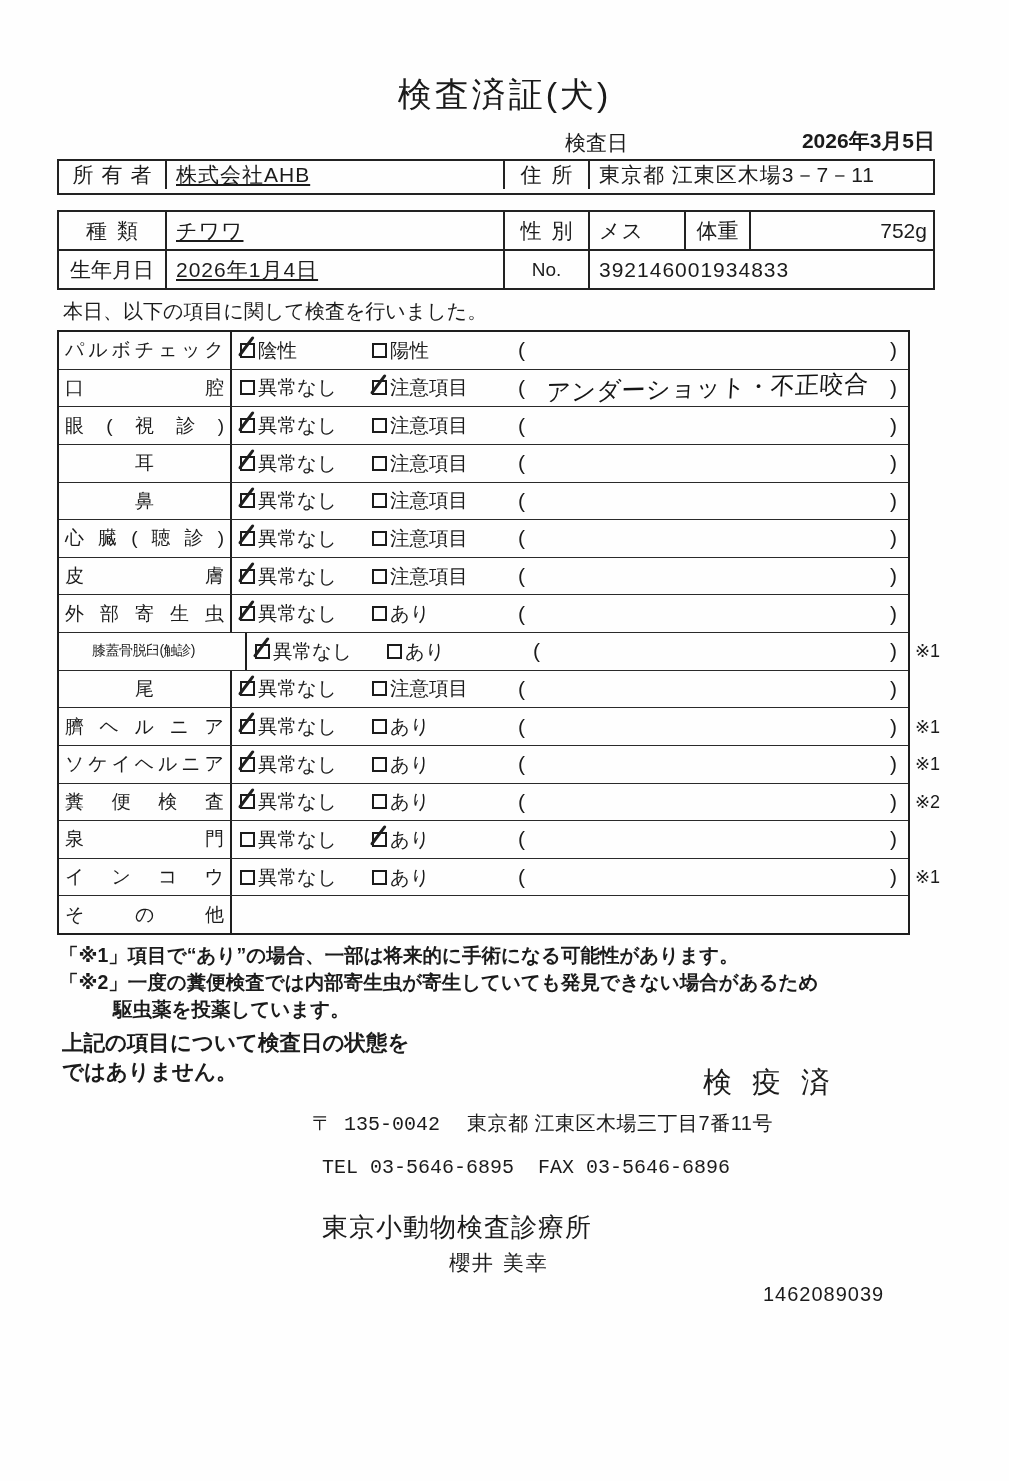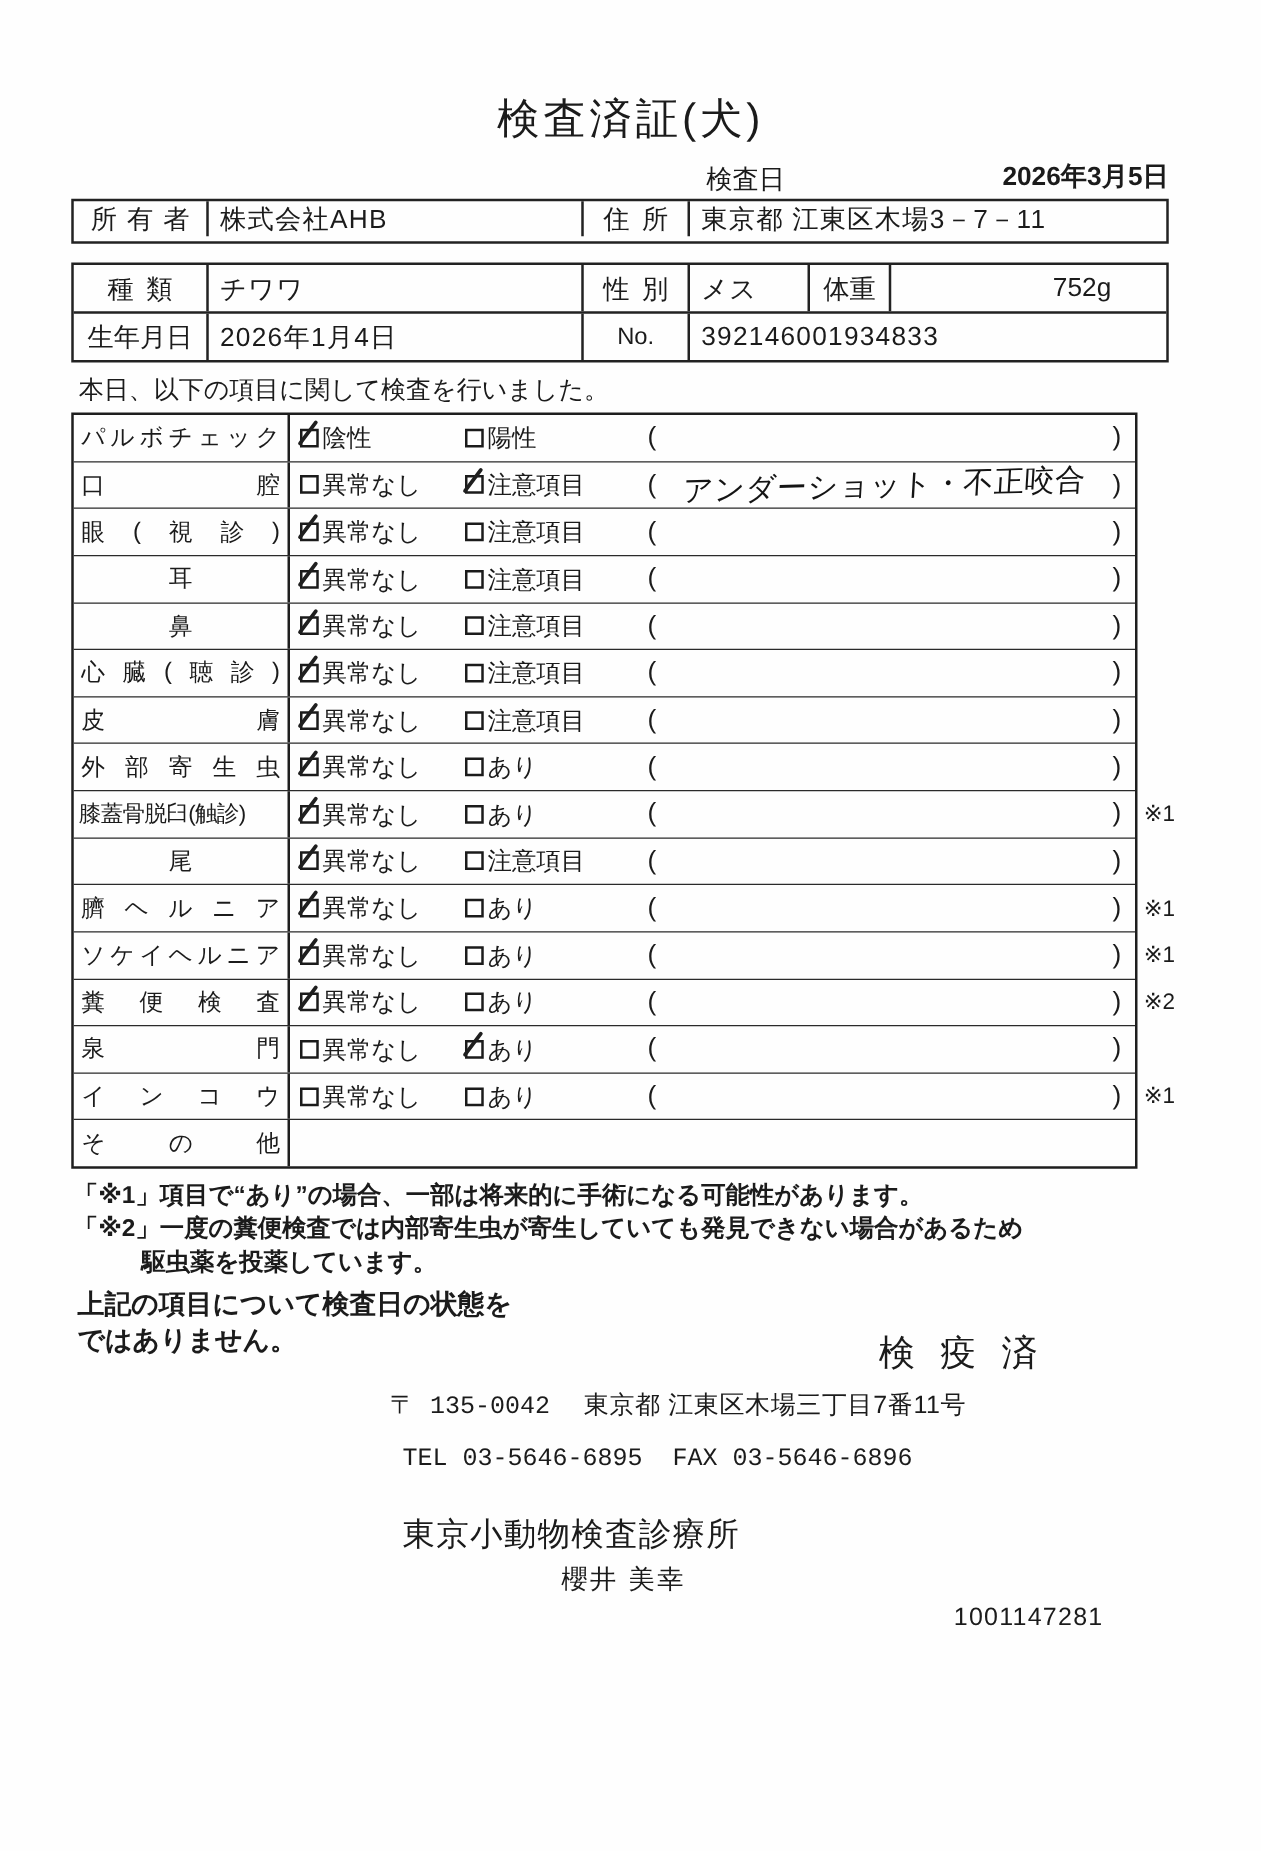--- a/index.html
+++ b/index.html
@@ -26,21 +26,21 @@
     display:flex; align-items:center; padding:0 9px;
     border-right:2px solid #222; font-size:21px; overflow:hidden;
     white-space:nowrap; height:100%;
   }
   .cell.last { border-right:none; }
   .cell.lab { justify-content:center; padding:0 4px; }
   .ls2 { letter-spacing:10px; text-indent:10px; }
   .ls3 { letter-spacing:8px;  text-indent:8px; }
   .ls0 { letter-spacing:1px; }
   .w108 { width:108px; flex:none; }
-  .w338 { width:300px; flex:none; }
+  .w338 { width:338px; flex:none;text-decoration:underline; }
   .w85  { width:85px;  flex:none; }
   .w92  { width:96px;  flex:none; }
   .w65  { width:65px;  flex:none; }
   .w190 { width:190px; flex:none; }
   .w347 { width:347px; flex:none; }
   .weight-cell { justify-content:flex-end; gap:0; padding-right:14px; }
   .no-label { font-size:19px; }
   
   .intro { position:absolute; top:298px; left:63px; font-size:20px; }
   
@@ -49,21 +49,21 @@
     border:2px solid #1e1e1e; display:flex; flex-direction:column;
   }
   .exam-row { display:flex; flex:1; position:relative; }
   .exam-row + .exam-row { border-top:1.6px solid #2a2a2a; }
   .exam-label {
     width:173px; flex:none; border-right:2px solid #1e1e1e;
     display:flex; align-items:center; padding:0 6px; font-size:19px;
   }
   .exam-label.spread { justify-content:space-between; }
   .exam-label.center { justify-content:center; }
-  .exam-label.tight  { justify-content:flex-start; font-size:18px; letter-spacing:-0.5px; padding:0 4px; }
+  .exam-label.tight  { justify-content:flex-start; font-size:14px; letter-spacing:-0.5px; padding:0 18px;margin-left:15px; }
   .exam-opts { width:275px; flex:none; display:flex; align-items:center; padding-left:8px; }
   .opt { display:inline-flex; align-items:center; font-size:19.5px; }
   .opt.first { width:132px; flex:none; }
   .cb {
     width:15px; height:15px; border:2px solid #1b1b1b; display:inline-block;
     position:relative; margin-right:3px; flex:none; background:#fff;
   }
   .cb.checked::after {
     content:""; position:absolute; width:24px; height:2.6px; background:#1f1f1f;
     left:-2px; bottom:-1px; transform-origin:0 100%; transform:rotate(-53deg);
@@ -505,15 +505,15 @@
 
   <div class="stamp">検 疫 済</div>
 
   <div class="postal-line">
     <span>〒 135-0042</span>
     <span class="addr">東京都 江東区木場三丁目7番11号</span>
   </div>
   <div class="tel-line">TEL 03-5646-6895  FAX 03-5646-6896</div>
   <div class="clinic-name">東京小動物検査診療所</div>
   <div class="clinic-person">櫻井 美幸</div>
-  <div class="serial">1001147281</div>
+  <div class="serial">1462089039</div>
 
 </div>
 
 </body></html>

